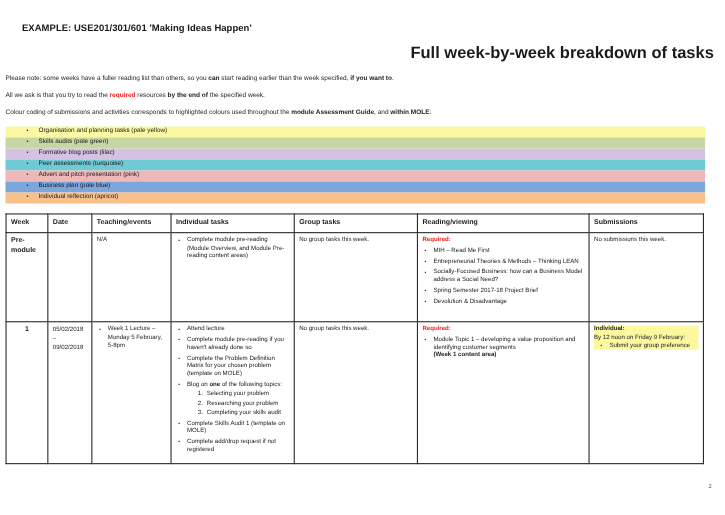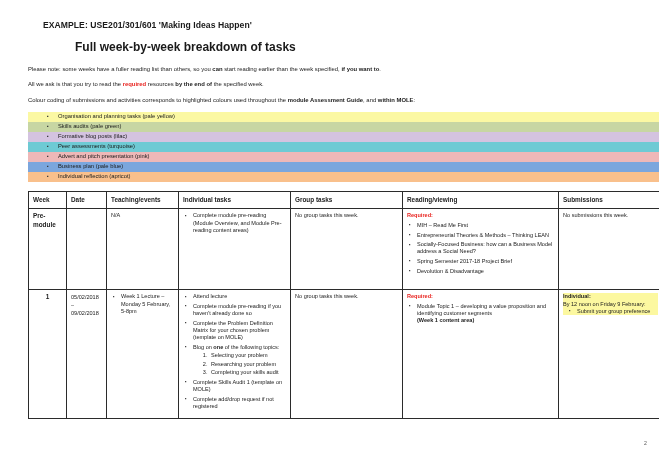--- a/index.html
+++ b/index.html
@@ -13,34 +13,34 @@
     overflow: hidden;
     font-family: "Liberation Sans", sans-serif;
     color: #1a1a1a;
     -webkit-font-smoothing: antialiased;
   }
   .page {
     position: relative;
     width: 659px;
     height: 468px;
     box-sizing: border-box;
-    padding: 20px 10px 0 27px;
+    padding: 20px 10px 0 4px;
   }
 
   
   .doc-title {
     font-size: 8.6px;
     font-weight: bold;
     letter-spacing: 0.05px;
     margin: 0 0 10px 16px;
   }
   .main-heading {
-    font-size: 12px;
-    font-weight: bold;
-    text-align: left;
+    font-size: 15px;
+    font-weight: bold;
+    text-align: right;
     margin: 0 0 12px 48px;
   }
 
   
   .note {
     font-size: 5.9px;
     line-height: 1.25;
     margin: 0 0 8px 1px;
     color: #1c1c1c;
   }

